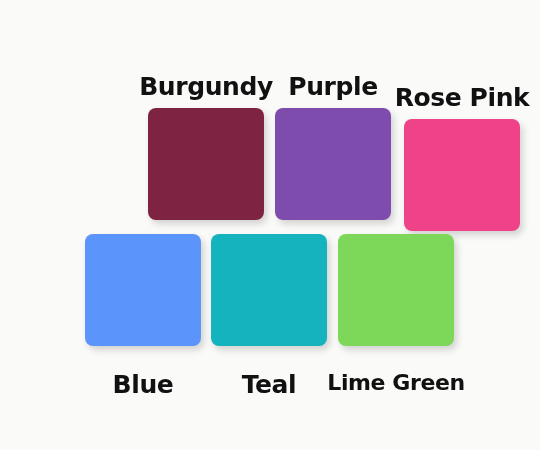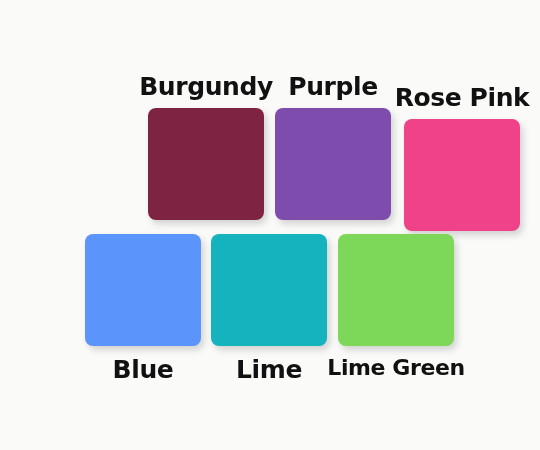--- a/index.html
+++ b/index.html
@@ -35,21 +35,21 @@
     font-weight: bold;
     color: #111111;
     letter-spacing: -0.4px;
     white-space: nowrap;
     line-height: 1;
     text-align: center;
   }
   .label-lg { font-size: 25px; }
   .label-sm { font-size: 22px; }
   .label-above { margin-bottom: 9px; }
-  .label-below { margin-top: 11px; }
+  .label-below { margin-top: 26px; }
 </style>
 </head>
 <body>
 
 <div id="palette-canvas" style="background: rgb(250, 250, 248); width: 540px; height: 450px;">
     <div class="swatch-card" style="left: 148px; width: 116px; top: 74px; justify-content: space-between;">
       <div class="swatch-label label-lg label-above">Burgundy</div>
       <div class="swatch-chip" style="width: 116px; height: 112px; background: rgb(126, 36, 66);"></div>
     </div>
     <div class="swatch-card" style="left: 275px; width: 116px; top: 74px;">
@@ -59,19 +59,19 @@
     <div class="swatch-card" style="left: 402px; width: 120px; top: 74px; margin-top: 11px;">
       <div class="swatch-label label-lg label-above">Rose Pink</div>
       <div class="swatch-chip" style="width: 116px; height: 112px; background: rgb(239, 66, 137);"></div>
     </div>
     <div class="swatch-card" style="left: 85px; width: 116px; top: 234px;">
       <div class="swatch-chip" style="width: 116px; height: 112px; background: rgb(91, 148, 251);"></div>
       <div class="swatch-label label-lg label-below">Blue</div>
     </div>
     <div class="swatch-card" style="left: 211px; width: 116px; top: 234px;">
       <div class="swatch-chip" style="width: 116px; height: 112px; background: rgb(21, 179, 190);"></div>
-      <div class="swatch-label label-lg label-below">Lime</div>
+      <div class="swatch-label label-lg label-below">Teal</div>
     </div>
     <div class="swatch-card" style="left: 338px; width: 116px; top: 234px;">
       <div class="swatch-chip" style="width: 116px; height: 112px; background: rgb(125, 216, 90);"></div>
       <div class="swatch-label label-sm label-below">Lime Green</div>
     </div>
   </div>
 
 </body></html>

